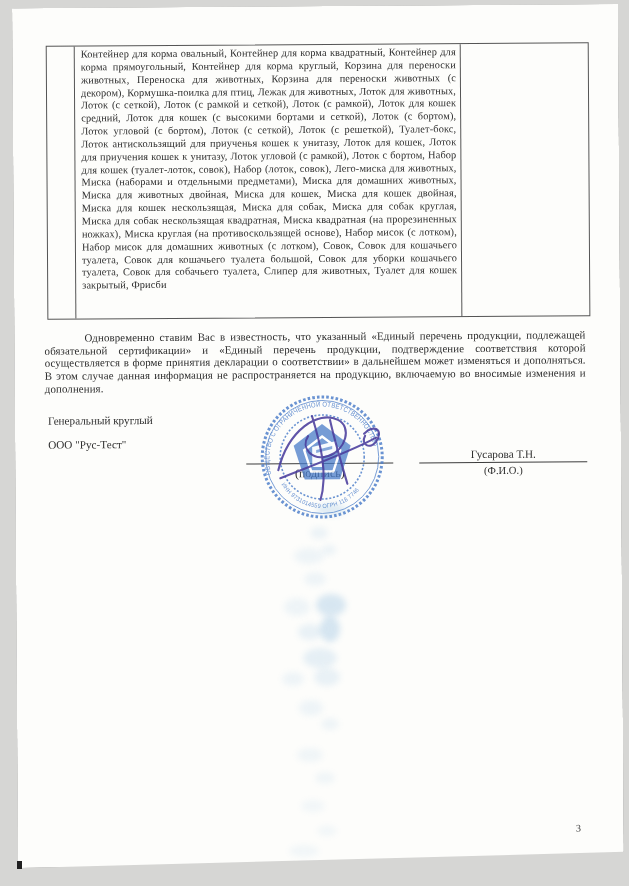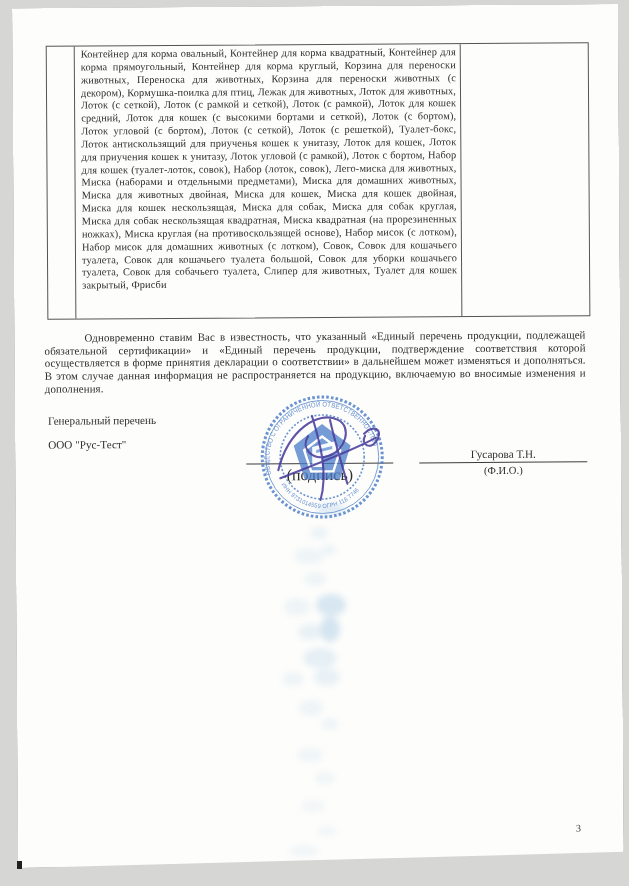--- a/index.html
+++ b/index.html
@@ -37,21 +37,21 @@
     position:absolute;left:45px;top:330px;width:541px;
     font-size:10.9px;line-height:12.7px;text-align:justify;text-indent:40px;
     color:#2d2d2d;letter-spacing:0.1px;
   }
   
   .dir-title{position:absolute;left:48px;top:413px;font-size:11.2px;}
   .company{position:absolute;left:48px;top:437px;font-size:11.2px;}
   .line{position:absolute;height:0;border-top:1px solid #3d3d3d;}
   .line-sign{left:246px;top:463px;width:147px;}
   .line-fio{left:419px;top:463px;width:168px;}
-  .sig-caption{position:absolute;left:246px;top:466px;width:147px;text-align:center;font-size:16px;}
+  .sig-caption{position:absolute;left:246px;top:466px;width:147px;text-align:center;font-size:12px;}
   .fio-name{position:absolute;left:419px;top:449px;width:168px;text-align:center;font-size:11.2px;}
   .fio-caption{position:absolute;left:419px;top:466px;width:168px;text-align:center;font-size:10.6px;}
   .page-num{position:absolute;left:566px;top:824px;width:20px;text-align:center;font-size:10px;color:#3a3a3a;}
   
   .stamp-wrap{position:absolute;left:256px;top:391px;width:132px;height:132px;}
   .autograph{position:absolute;left:250px;top:398px;width:140px;height:112px;}
   
   .smudge{position:absolute;border-radius:50%;filter:blur(3px);background:#6fa8d6;}
   .speck{position:absolute;left:17px;top:861px;width:5px;height:8px;background:#202020;}
 </style>
@@ -65,21 +65,21 @@
   <div class="doc-table">
     <div class="col-num"></div>
     <div class="col-products">
       <div class="products-text">Контейнер для корма овальный, Контейнер для корма квадратный, Контейнер для корма прямоугольный, Контейнер для корма круглый, Корзина для переноски животных, Переноска для животных, Корзина для переноски животных (с декором), Кормушка-поилка для птиц, Лежак для животных, Лоток для животных, Лоток (с сеткой), Лоток (с рамкой и сеткой), Лоток (с рамкой), Лоток для кошек средний, Лоток для кошек (с высокими бортами и сеткой), Лоток (с бортом), Лоток угловой (с бортом), Лоток (с сеткой), Лоток (с решеткой), Туалет-бокс, Лоток антискользящий для приученья кошек к унитазу, Лоток для кошек, Лоток для приучения кошек к унитазу, Лоток угловой (с рамкой), Лоток с бортом, Набор для кошек (туалет-лоток, совок), Набор (лоток, совок), Лего-миска для животных, Миска (наборами и отдельными предметами), Миска для домашних животных, Миска для животных двойная, Миска для кошек, Миска для кошек двойная, Миска для кошек нескользящая, Миска для собак, Миска для собак круглая, Миска для собак нескользящая квадратная, Миска квадратная (на прорезиненных ножках), Миска круглая (на противоскользящей основе), Набор мисок (с лотком), Набор мисок для домашних животных (с лотком), Совок, Совок для кошачьего туалета, Совок для кошачьего туалета большой, Совок для уборки кошачьего туалета, Совок для собачьего туалета, Слипер для животных, Туалет для кошек закрытый, Фрисби</div>
     </div>
     <div class="col-right"></div>
   </div>
 
   <div class="notice">Одновременно ставим Вас в известность, что указанный «Единый перечень продукции, подлежащей обязательной сертификации» и «Единый перечень продукции, подтверждение соответствия которой осуществляется в форме принятия декларации о соответствии» в дальнейшем может изменяться и дополняться. В этом случае данная информация не распространяется на продукцию, включаемую во вносимые изменения и дополнения.</div>
 
-  <div class="dir-title">Генеральный перечень</div>
+  <div class="dir-title">Генеральный круглый</div>
   <div class="company">ООО "Рус-Тест"</div>
 
   <div class="line line-sign"></div>
   <div class="sig-caption">(подпись)</div>
 
   <div class="fio-name">Гусарова Т.Н.</div>
   <div class="line line-fio"></div>
   <div class="fio-caption">(Ф.И.О.)</div>
 
   <div class="stamp-wrap">

